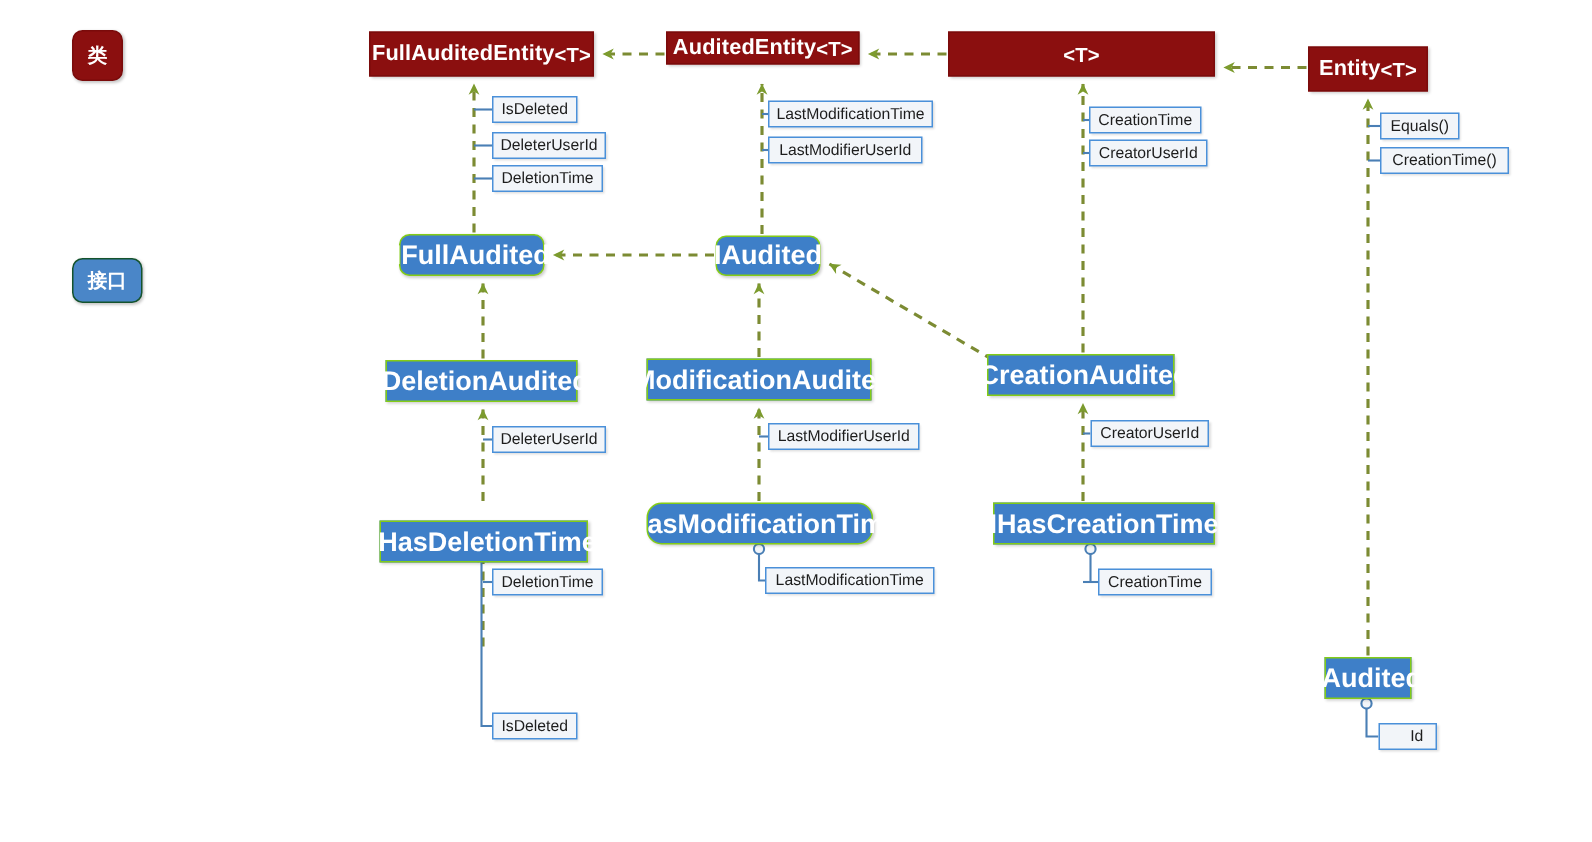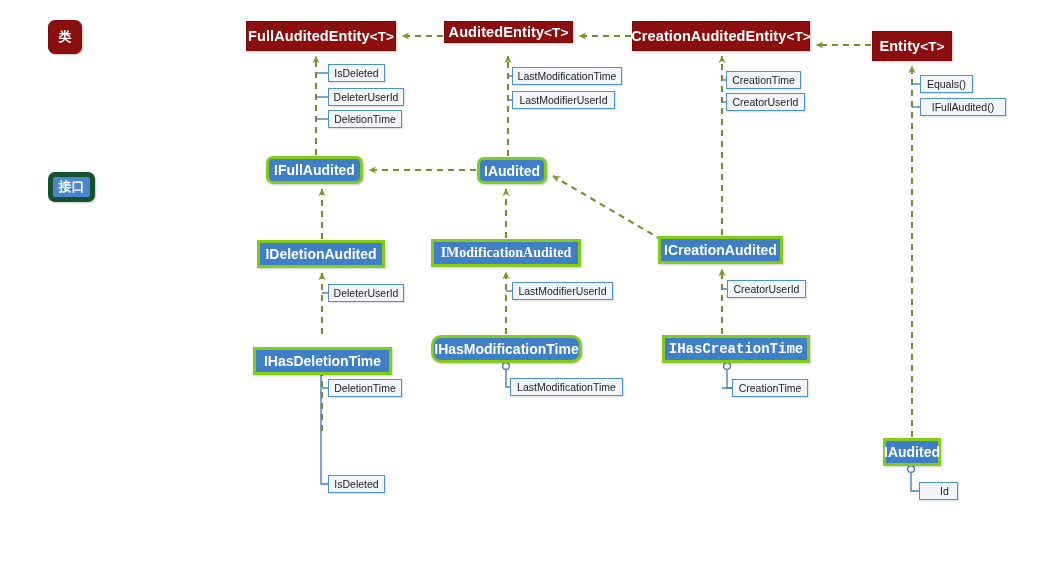--- a/index.html
+++ b/index.html
@@ -42,22 +42,22 @@
     letter-spacing: 0.1px;
     border: 1px solid #7a0b0b;
     box-shadow: 1px 1px 2px rgba(0,0,0,0.22);
   }
   .cls .gen { font-weight: bold; font-size: 13.5px; }
   
   .iface {
     background: #3E7FC8;
     color: #ffffff;
     font-weight: bold;
-    font-size: 14px;
-    border: 3px solid #84cc16;
+    font-size: 18px;
+    border: 1px solid #84cc16;
     box-shadow: 1px 1px 2px rgba(0,0,0,0.20);
   }
   .iface.round {
     border-radius: 7px;
   }
   
   .member {
     position: absolute;
     box-sizing: border-box;
     background: #F2F5F9;
@@ -82,21 +82,21 @@
     justify-content: center;
     border-radius: 7px;
     color: #ffffff;
     font-size: 13px;
     font-weight: bold;
     font-family: "DejaVu Sans", "Liberation Sans", sans-serif;
     z-index: 5;
     box-shadow: 1px 1px 2px rgba(0,0,0,0.22);
   }
   .legend-cls { background: #8B0F0F; border: 1px solid #7a0b0b; }
-  .legend-iface { background: #4A86C8; border: 5px solid #14532d; }
+  .legend-iface { background: #4A86C8; border: 1px solid #14532d; }
 </style>
 </head>
 <body>
 
 <div id="canvas">
 
   <svg id="edges" viewBox="0 0 1061 561" width="1061" height="561" xmlns="http://www.w3.org/2000/svg">
     <defs>
       <marker id="ah" markerWidth="9" markerHeight="9" refX="7.6" refY="4.2" orient="auto" markerUnits="userSpaceOnUse">
         <path d="M0.4,0.6 L8,4.2 L0.4,7.8 L2.6,4.2 Z" fill="#7C9B2E"></path>
@@ -168,50 +168,49 @@
 
   <div class="node cls" style="left:246px;top:21px;width:150px;height:30px;">
     <span>FullAuditedEntity</span>
       <span class="gen">&lt;T&gt;</span>
   </div>
   <div class="node cls" style="left:444px;top:21px;width:129px;height:22px;">
     <span>AuditedEntity</span>
       <span class="gen">&lt;T&gt;</span>
   </div>
   <div class="node cls" style="left:632px;top:21px;width:178px;height:30px;">
-    <span>CreationAuditedEntity</span>
       <span class="gen">&lt;T&gt;</span>
   </div>
   <div class="node cls" style="left:872px;top:31px;width:80px;height:30px;">
     <span>Entity</span>
       <span class="gen">&lt;T&gt;</span>
   </div>
 
   <div class="node iface round" style="left:266px;top:156px;width:97px;height:28px;">
     <span>IFullAudited</span>
   </div>
   <div class="node iface round" style="left:477px;top:157px;width:70px;height:27px;">
     <span>IAudited</span>
   </div>
   <div class="node iface" style="left:257px;top:240px;width:128px;height:28px;">
     <span>IDeletionAudited</span>
   </div>
-  <div class="node iface" style="left:431px;top:239px;width:150px;height:28px;font-family:Liberation Serif, serif;">
+  <div class="node iface" style="left:431px;top:239px;width:150px;height:28px;">
     <span>IModificationAudited</span>
   </div>
   <div class="node iface" style="left:658px;top:236px;width:125px;height:28px;">
     <span>ICreationAudited</span>
   </div>
   <div class="node iface" style="left:253px;top:335px;width:139px;height:28px;margin-top:12px;">
     <span>IHasDeletionTime</span>
   </div>
   <div class="node iface" style="left:431px;top:335px;width:151px;height:28px;border-radius:10px;">
     <span>IHasModificationTime</span>
   </div>
-  <div class="node iface" style="left:662px;top:335px;width:148px;height:28px;font-family:Liberation Mono, monospace;">
+  <div class="node iface" style="left:662px;top:335px;width:148px;height:28px;">
     <span>IHasCreationTime</span>
   </div>
   <div class="node iface" style="left:883px;top:438px;width:58px;height:28px;">
     <span>IAudited</span>
   </div>
 
   <div class="member" style="left:328px;top:64px;width:57px;height:18px;">
     <span>IsDeleted</span>
   </div>
   <div class="member" style="left:328px;top:88px;width:76px;height:18px;">
@@ -229,21 +228,21 @@
   <div class="member" style="left:726px;top:71px;width:75px;height:18px;">
     <span>CreationTime</span>
   </div>
   <div class="member" style="left:726px;top:93px;width:79px;height:18px;">
     <span>CreatorUserId</span>
   </div>
   <div class="member" style="left:920px;top:75px;width:53px;height:18px;">
     <span>Equals()</span>
   </div>
   <div class="member" style="left:920px;top:98px;width:86px;height:18px;">
-    <span>IFullAudited()</span>
+    <span>CreationTime()</span>
   </div>
   <div class="member" style="left:328px;top:284px;width:76px;height:18px;">
     <span>DeleterUserId</span>
   </div>
   <div class="member" style="left:512px;top:282px;width:101px;height:18px;">
     <span>LastModifierUserId</span>
   </div>
   <div class="member" style="left:727px;top:280px;width:79px;height:18px;">
     <span>CreatorUserId</span>
   </div>

